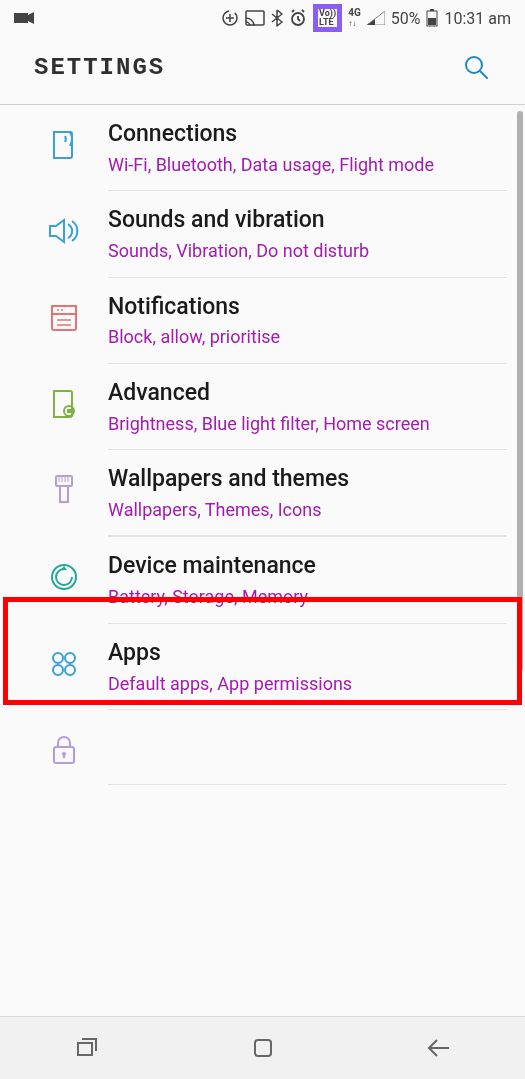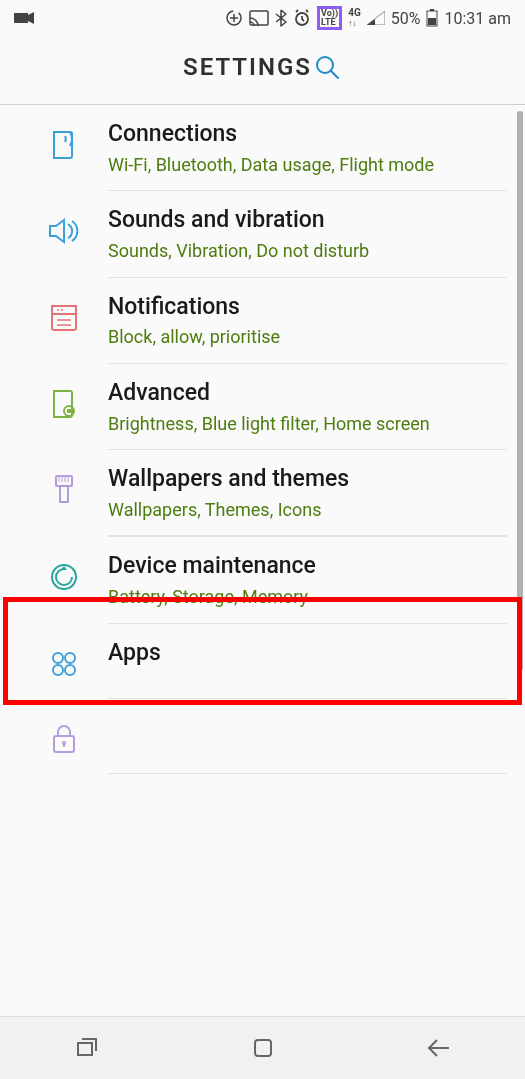--- a/index.html
+++ b/index.html
@@ -1,31 +1,31 @@
 <!DOCTYPE html>
 <html><head>
 <meta charset="utf-8">
 <style>
   html,body{margin:0;padding:0;width:525px;height:1079px;font-family:-apple-system,Roboto,"Helvetica Neue",Arial,sans-serif;background:#fafafa;color:#000;overflow:hidden;}
   .status-bar{height:36px;display:flex;align-items:center;justify-content:space-between;padding:0 14px;font-size:16px;color:#444;}
   .status-left{display:flex;align-items:center;gap:6px;}
   .status-right{display:flex;align-items:center;gap:6px;}
   .status-right span{font-size:16px;}
-  .header{display:flex;align-items:center;justify-content:center;padding:16px 34px 22px 34px;}
+  .header{display:flex;align-items:center;justify-content:space-between;padding:16px 34px 22px 34px;font-family:Liberation Mono, monospace;}
   .header-title{font-size:24px;font-weight:600;letter-spacing:2px;color:#303030;}
   .search-icon{width:30px;height:30px;display:flex;align-items:center;justify-content:center;}
   .divider{height:1px;background:#d0d0d0;width:100%;}
   .content{position:relative;height:968px;overflow:hidden;}
   .scrollbar{position:absolute;right:2px;top:6px;width:6px;height:560px;background:#b0b0b0;border-radius:3px;}
   .list{}
   .item{display:flex;align-items:flex-start;padding:14px 18px 14px 34px;position:relative;}
   .item-icon{width:60px;height:40px;display:flex;align-items:center;justify-content:center;flex-shrink:0;margin-top:6px;}
   .item-text{flex:1;padding-left:14px;}
   .item-title{font-size:23px;font-weight:500;color:#1a1a1a;line-height:1.3;margin-bottom:4px;}
-  .item-sub{font-size:18px;color:#4d7c0f;line-height:1.3;white-space:nowrap;overflow:hidden;text-overflow:ellipsis;}
+  .item-sub{font-size:18px;color:#a21caf;line-height:1.3;white-space:nowrap;overflow:hidden;text-overflow:ellipsis;}
   .item-divider{height:1px;background:#e4e4e4;margin-left:108px;margin-right:18px;}
   .highlight{position:absolute;left:3px;right:3px;top:492px;height:98px;border:5px solid #ff0000;pointer-events:none;z-index:5;}
   .navbar{position:absolute;left:0;right:0;bottom:0;height:62px;background:#f1f1f1;display:flex;align-items:center;justify-content:space-around;border-top:1px solid #ddd;}
   .nav-btn{width:40px;height:40px;display:flex;align-items:center;justify-content:center;}
   svg{display:block;}
 </style>
 </head>
 <body>
 
 <div class="status-bar">
@@ -44,21 +44,21 @@
         <rect x="1" y="1" width="18" height="14" rx="1" fill="none" stroke="#444" stroke-width="1.5"></rect>
         <path d="M1 12 a4 4 0 0 1 4 4 M1 8 a8 8 0 0 1 8 8" fill="none" stroke="#444" stroke-width="1.5"></path>
       </svg>
     <svg width="12" height="18" viewBox="0 0 12 18">
         <path d="M6 1 L11 5 L6 9 L11 13 L6 17 L6 1 M1 5 L11 13 M1 13 L11 5" fill="none" stroke="#444" stroke-width="1.5" stroke-linejoin="round"></path>
       </svg>
     <svg width="18" height="18" viewBox="0 0 18 18">
         <circle cx="9" cy="10" r="6" fill="none" stroke="#444" stroke-width="1.8"></circle>
         <path d="M9 7v3l2 2 M3 3l2-2 M15 3l-2-2" fill="none" stroke="#444" stroke-width="1.8"></path>
       </svg>
-    <span style="font-size:9px;font-weight:700;line-height:1;border:3px solid #8b5cf6;padding:0 1px;">Vo))<br>LTE</span>
+    <span style="font-size:9px;font-weight:700;line-height:1;border:5px solid #8b5cf6;padding:0 1px;">Vo))<br>LTE</span>
     <span style="font-size:10px;font-weight:700;line-height:1;">4G<br><span style="font-size:8px;">↑↓</span></span>
     <svg width="18" height="14" viewBox="0 0 18 14">
         <path d="M0 14 L18 14 L18 0 Z" fill="none" stroke="#888" stroke-width="1"></path>
         <path d="M0 14 L8 14 L8 8 Z" fill="#444"></path>
       </svg>
     <span>50%</span>
     <svg width="12" height="18" viewBox="0 0 12 18">
         <rect x="1" y="2" width="10" height="15" fill="none" stroke="#444" stroke-width="1"></rect>
         <rect x="4" y="0" width="4" height="2" fill="#444"></rect>
         <rect x="2" y="9" width="8" height="7" fill="#444"></rect>
@@ -183,20 +183,21 @@
       <div class="item-icon">
         <svg width="34" height="34" viewBox="0 0 34 34">
             <circle cx="11" cy="11" r="5" fill="none" stroke="#3aa0d8" stroke-width="2"></circle>
             <circle cx="23" cy="11" r="5" fill="none" stroke="#3aa0d8" stroke-width="2"></circle>
             <circle cx="11" cy="23" r="5" fill="none" stroke="#3aa0d8" stroke-width="2"></circle>
             <circle cx="23" cy="23" r="5" fill="none" stroke="#3aa0d8" stroke-width="2"></circle>
           </svg>
       </div>
       <div class="item-text">
         <div class="item-title">Apps</div>
+        <div class="item-sub">Default apps, App permissions</div>
       </div>
     </div>
     <div class="item-divider"></div>
 
     <div class="item">
       <div class="item-icon">
         <svg width="32" height="34" viewBox="0 0 32 34">
             <rect x="6" y="14" width="20" height="16" rx="2" fill="none" stroke="#b39ddb" stroke-width="2"></rect>
             <path d="M10 14 v-4 a6 6 0 0 1 12 0 v4" fill="none" stroke="#b39ddb" stroke-width="2"></path>
             <circle cx="16" cy="21" r="2" fill="#b39ddb"></circle>

